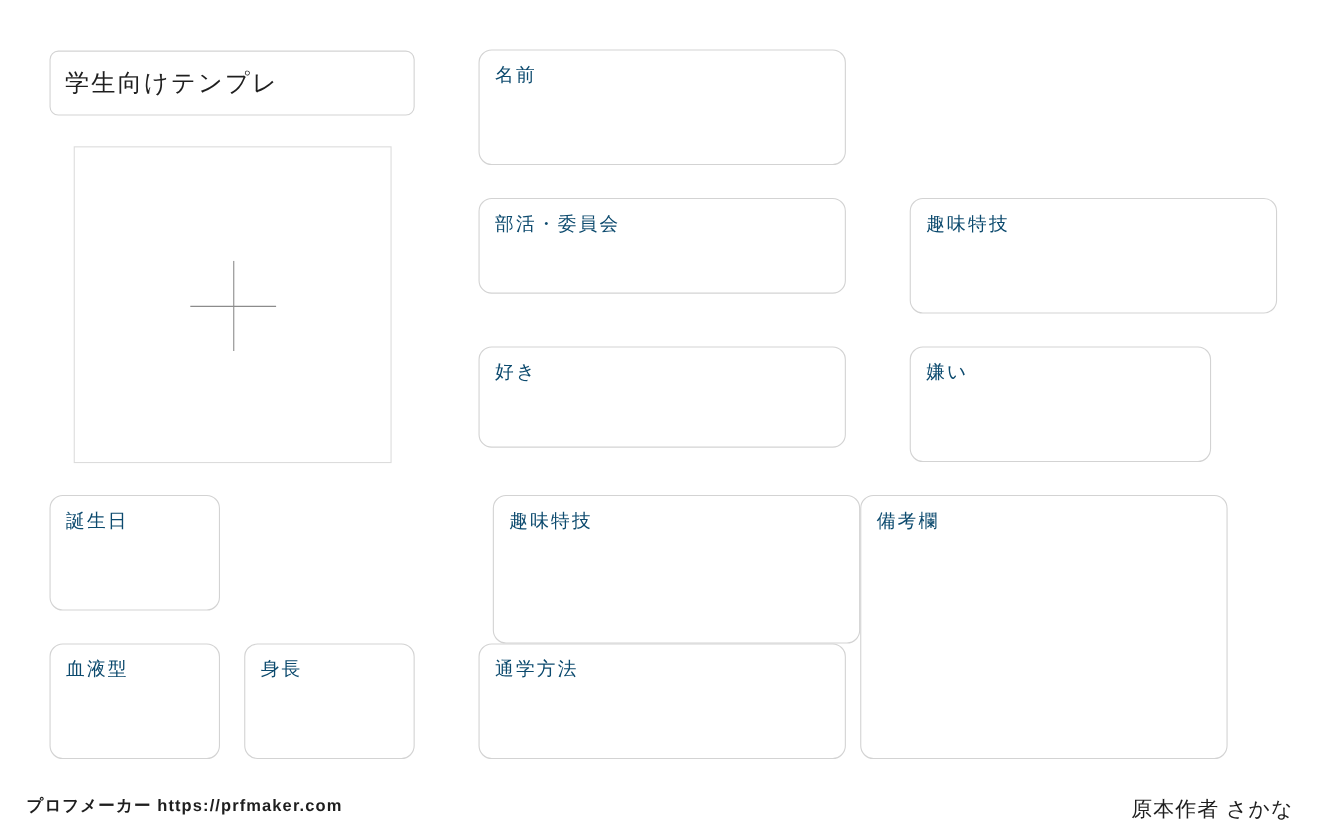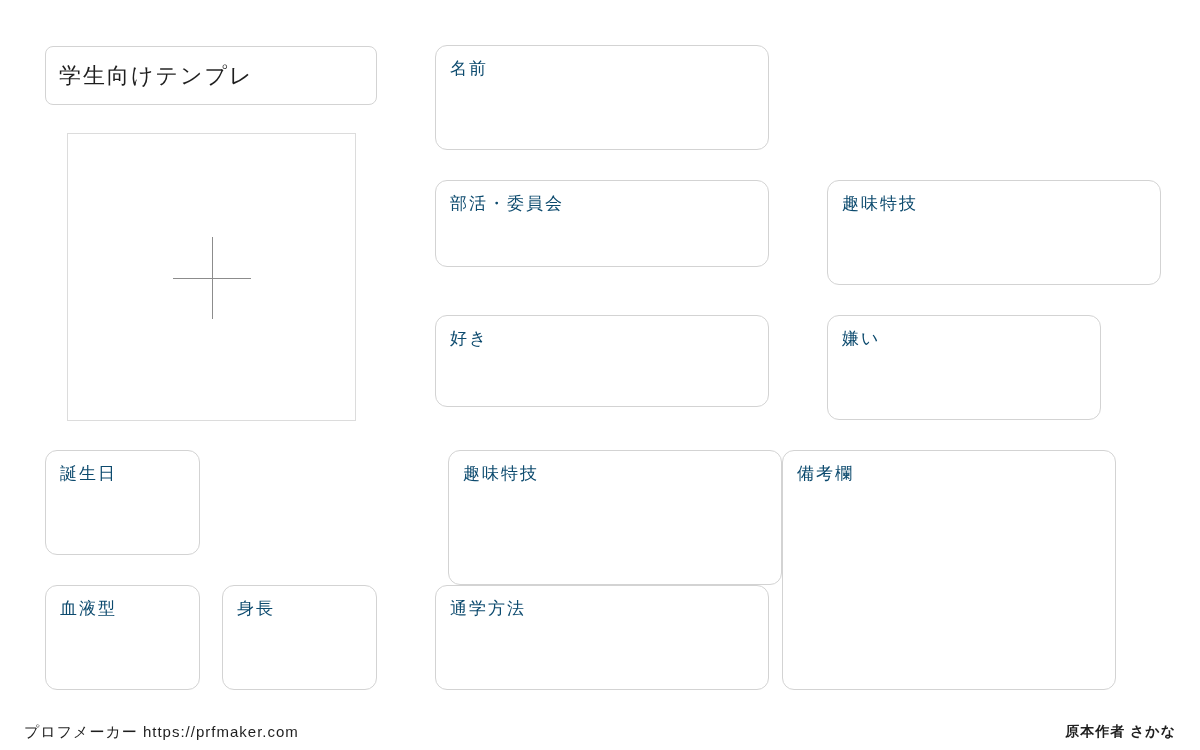--- a/index.html
+++ b/index.html
@@ -64,29 +64,29 @@
     width: 100%;
     height: 24px;
   }
   .footer-left {
     position: absolute;
     left: 24px;
     font-size: 15px;
     letter-spacing: 1px;
     color: #1e1e1e;
     white-space: nowrap;
+    font-weight: bold;
   }
   .footer-right {
     position: absolute;
     right: 24px;
-    font-size: 14px;
+    font-size: 19px;
     letter-spacing: 1px;
     color: #1e1e1e;
     white-space: nowrap;
-    font-weight: bold;
   }
 </style>
 </head>
 <body>
 
 <div class="canvas">
 
   <div class="title-box">
     <span class="title-text">学生向けテンプレ</span>
   </div>

